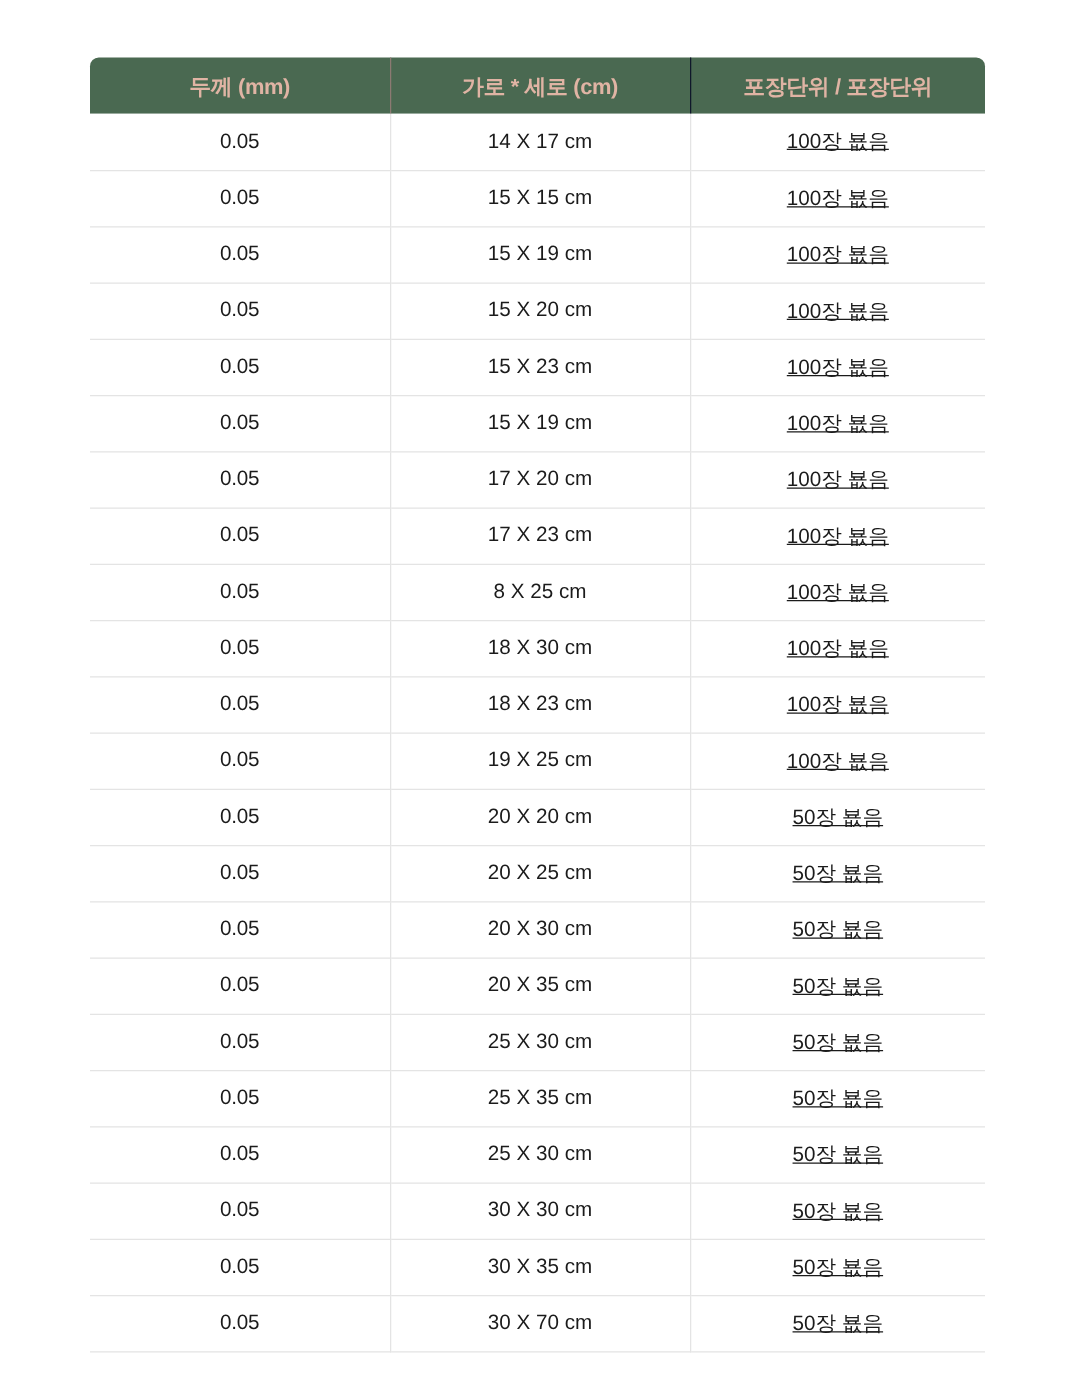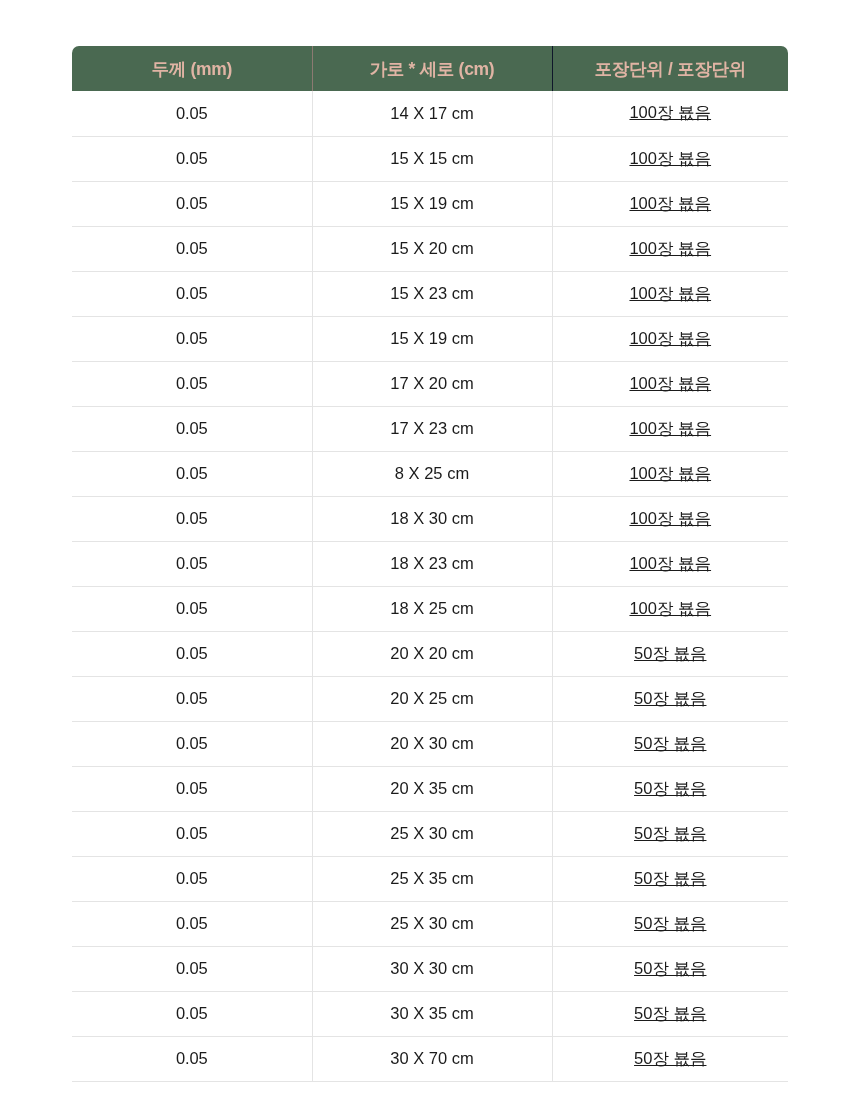--- a/index.html
+++ b/index.html
@@ -159,21 +159,21 @@
             <td class="col-2">18 X 30 cm</td>
             <td class="col-3">100장 뵶음</td>
           </tr>
           <tr class="spec-row">
             <td class="col-1">0.05</td>
             <td class="col-2">18 X 23 cm</td>
             <td class="col-3">100장 뵶음</td>
           </tr>
           <tr class="spec-row">
             <td class="col-1">0.05</td>
-            <td class="col-2">18 X 25 cm</td>
+            <td class="col-2">19 X 25 cm</td>
             <td class="col-3">100장 뵶음</td>
           </tr>
           <tr class="spec-row">
             <td class="col-1">0.05</td>
             <td class="col-2">20 X 20 cm</td>
             <td class="col-3">50장 뵶음</td>
           </tr>
           <tr class="spec-row">
             <td class="col-1">0.05</td>
             <td class="col-2">20 X 25 cm</td>

